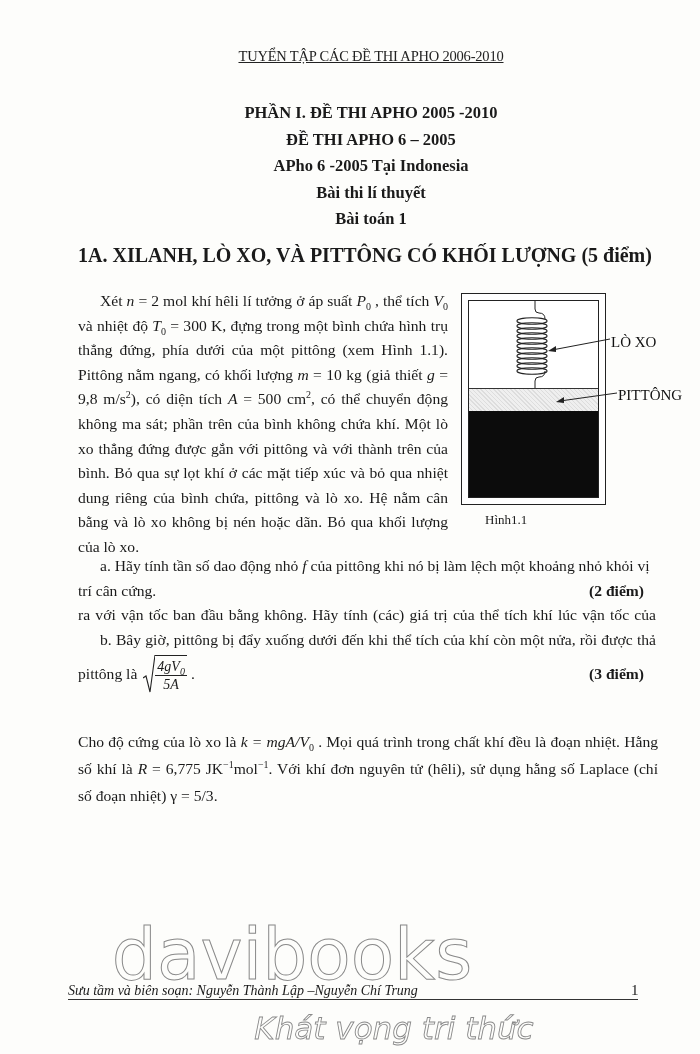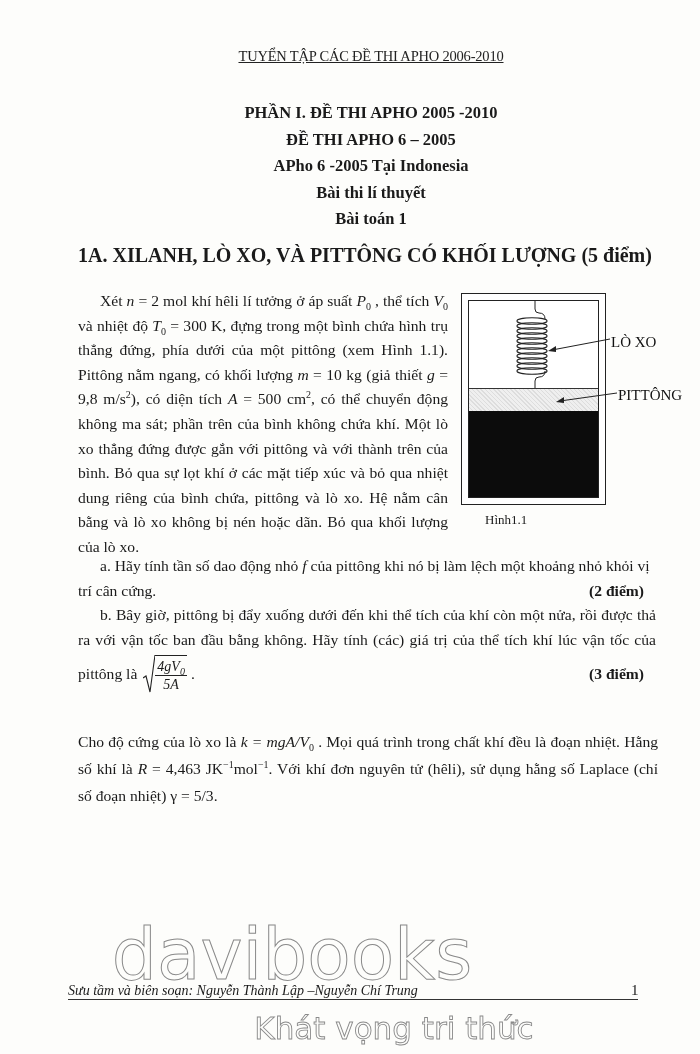--- a/index.html
+++ b/index.html
@@ -62,21 +62,21 @@
     .page-number { left: 631px; top: 982px; font-size: 15px; }
     .watermark-main {
       left: 0; width: 584px; top: 905px; text-align: center;
       font-family: "DejaVu Sans", "Liberation Sans", sans-serif;
       font-size: 71px; letter-spacing: 0px; color: transparent;
       -webkit-text-stroke: 1px #8a8a8a; line-height: 100px;
     }
     .watermark-sub {
       left: 0; width: 700px; top: 1008px; text-align: center; padding-left: 88px; box-sizing: border-box;
       font-family: "DejaVu Sans", "Liberation Sans", sans-serif;
-      font-size: 31px; color: transparent; -webkit-text-stroke: 0.9px #8a8a8a; line-height: 40px;
+      font-size: 31px; color: transparent; -webkit-text-stroke: 0.9px #8a8a8a; line-height: 40px; font-style: italic;
     }
   </style>
 </head>
 <body>
 
 <div class="abs running-header">TUYỂN TẬP CÁC ĐỀ THI APHO 2006-2010</div>
 
 <div class="abs title-block">
   <div>PHẦN I. ĐỀ THI APHO 2005 -2010</div>
   <div>ĐỀ THI APHO 6 – 2005</div>
@@ -118,39 +118,39 @@
   <line x1="77" y1="73" x2="20" y2="81" stroke="#222" stroke-width="1"></line>
   <polygon points="16,82 24,77 24,83" fill="#222"></polygon>
 </svg>
 <div class="abs fig-label" style="left:611px;top:334px">LÒ XO</div>
 <div class="abs fig-label" style="left:618px;top:387px">PITTÔNG</div>
 <div class="abs fig-caption">Hình1.1</div>
 
 <div class="abs qa para">
   <div class="line indent"><span>a. Hãy tính tần số dao động nhỏ </span><i>f</i><span> của pittông khi nó bị làm lệch một khoảng nhỏ khỏi vị</span></div>
   <div class="line"><span>trí cân cứng.</span><span class="pts">(2 điểm)</span></div>
+  <div class="line" style="text-align:justify;text-align-last:justify">ra với vận tốc ban đầu bằng không. Hãy tính (các) giá trị của thể tích khí lúc vận tốc của</div>
   <div class="line indent" style="text-align:justify;text-align-last:justify">b. Bây giờ, pittông bị đẩy xuống dưới đến khi thể tích của khí còn một nửa, rồi được thả</div>
-  <div class="line" style="text-align:justify;text-align-last:justify">ra với vận tốc ban đầu bằng không. Hãy tính (các) giá trị của thể tích khí lúc vận tốc của</div>
   <div class="line" style="height:44px;display:flex;align-items:center">
     <span>pittông là</span>
     <span class="sqrt-wrap">
       <svg width="12" height="40">
           <path d="M0 24 L3 22 L7 38 L12 1" fill="none" stroke="#222" stroke-width="1.1"></path>
         </svg>
       <span class="frac" style="border-top:1px solid #222;padding-top:2px">
         <span class="num"><span>4gV</span><sub>0</sub></span>
         <span>5A</span>
       </span>
     </span>
     <span style="margin-left:4px">.</span>
     <span class="pts">(3 điểm)</span>
   </div>
 </div>
 
 <div class="abs given">
-  <div class="para"><span>Cho độ cứng của lò xo là </span><i>k = mgA/V</i><sub>0</sub><span> . Mọi quá trình trong chất khí đều là đoạn nhiệt. Hằng số khí là </span><i>R</i><span> = 4,463 JK</span><sup>−1</sup><span>mol</span><sup>−1</sup><span>. Với khí đơn nguyên tử (hêli), sử dụng hằng số Laplace (chỉ số đoạn nhiệt) γ = 5/3.</span></div>
+  <div class="para"><span>Cho độ cứng của lò xo là </span><i>k = mgA/V</i><sub>0</sub><span> . Mọi quá trình trong chất khí đều là đoạn nhiệt. Hằng số khí là </span><i>R</i><span> = 6,775 JK</span><sup>−1</sup><span>mol</span><sup>−1</sup><span>. Với khí đơn nguyên tử (hêli), sử dụng hằng số Laplace (chỉ số đoạn nhiệt) γ = 5/3.</span></div>
 </div>
 
 <div class="abs watermark-main">davibooks</div>
 <div class="abs footer-text">Sưu tầm và biên soạn: Nguyễn Thành Lập –Nguyễn Chí Trung</div>
 <div class="abs footer-line"></div>
 <div class="abs page-number">1</div>
 <div class="abs watermark-sub">Khát vọng tri thức</div>
 
 </body></html>

